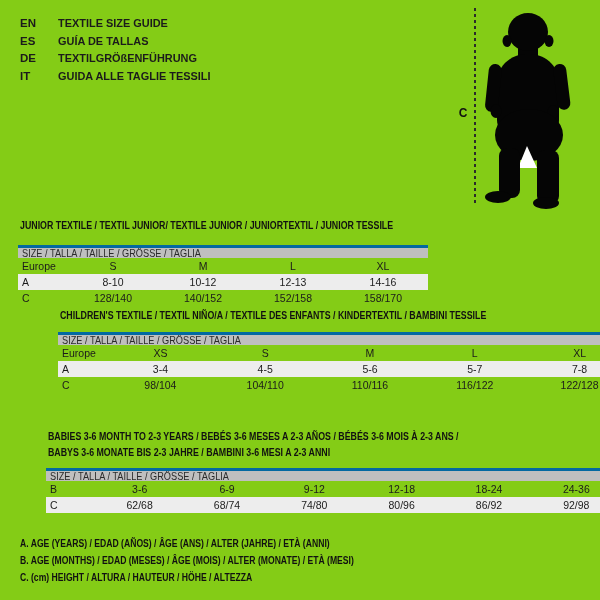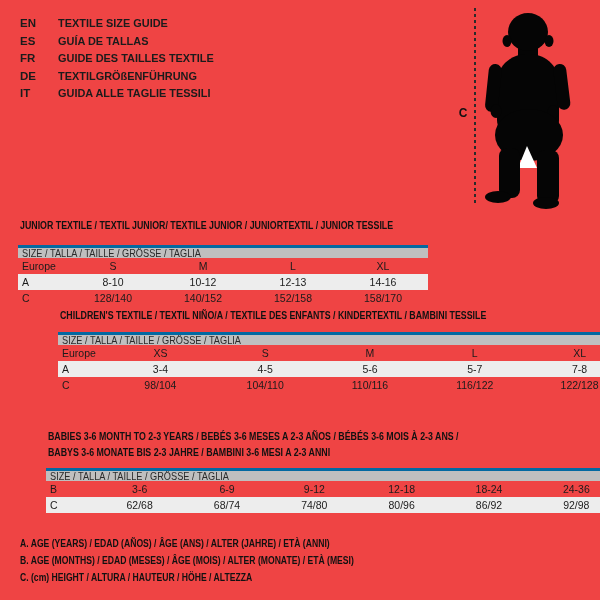--- a/index.html
+++ b/index.html
@@ -1,17 +1,17 @@
 <!DOCTYPE html>
 <html><head>
 <meta charset="utf-8">
 <style>
   html,body{margin:0;padding:0;background:#fff;}
   .page{
-    position:relative;width:600px;height:600px;background:#ef4444;overflow:hidden;
+    position:relative;width:600px;height:600px;background:#84cc16;overflow:hidden;
     font-family:"Liberation Sans",sans-serif;color:#1b1b1b;
     -webkit-font-smoothing:antialiased;
   }
   
   .langs{position:absolute;left:20px;top:15px;font-weight:bold;font-size:11.5px;line-height:17.5px;}
   .lang-row{display:flex;}
   .lang-row .code{width:38px;flex:none;}
   .lang-row .txt{display:inline-block;transform:scaleX(.95);transform-origin:0 50%;white-space:nowrap;}
   
   .dash-line{
@@ -51,24 +51,20 @@
 <div class="page">
 
   <div class="langs">
     <div class="lang-row">
       <span class="code">EN</span>
       <span class="txt">TEXTILE SIZE GUIDE</span>
     </div>
     <div class="lang-row">
       <span class="code">ES</span>
       <span class="txt">GUÍA DE TALLAS</span>
-    </div>
-    <div class="lang-row">
-      <span class="code">FR</span>
-      <span class="txt">GUIDE DES TAILLES TEXTILE</span>
     </div>
     <div class="lang-row">
       <span class="code">DE</span>
       <span class="txt">TEXTILGRÖßENFÜHRUNG</span>
     </div>
     <div class="lang-row">
       <span class="code">IT</span>
       <span class="txt">GUIDA ALLE TAGLIE TESSILI</span>
     </div>
   </div>

